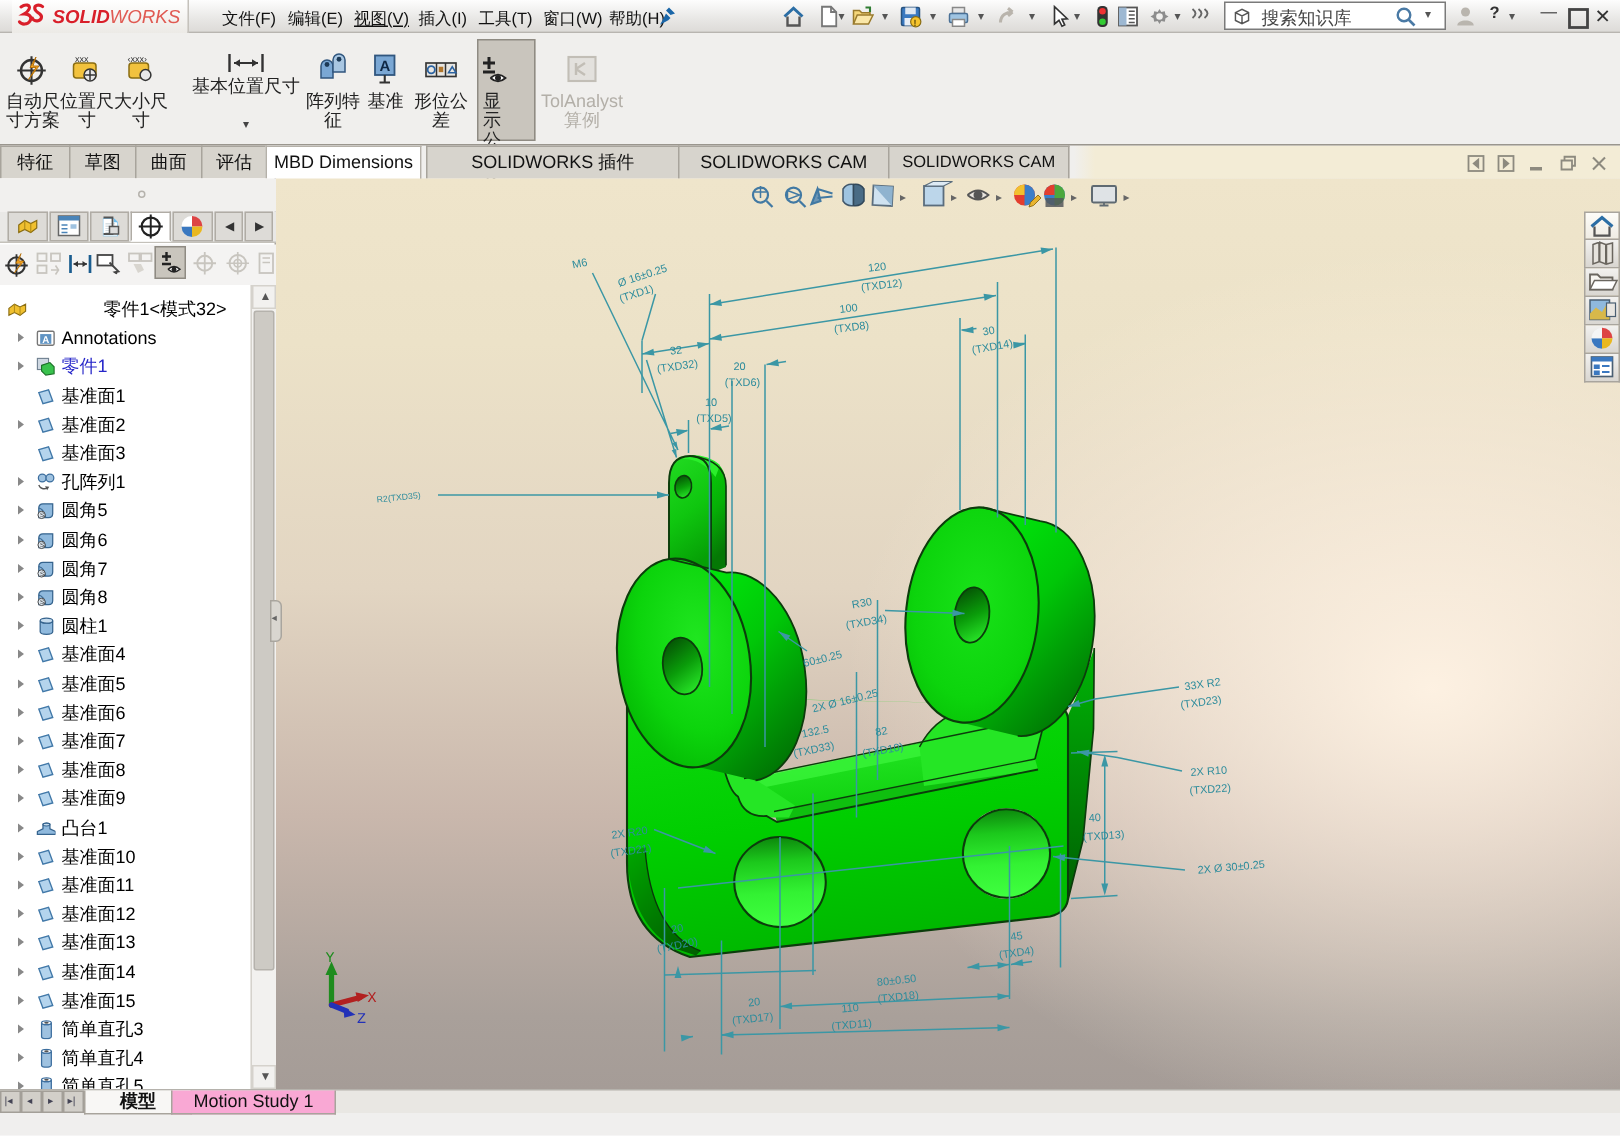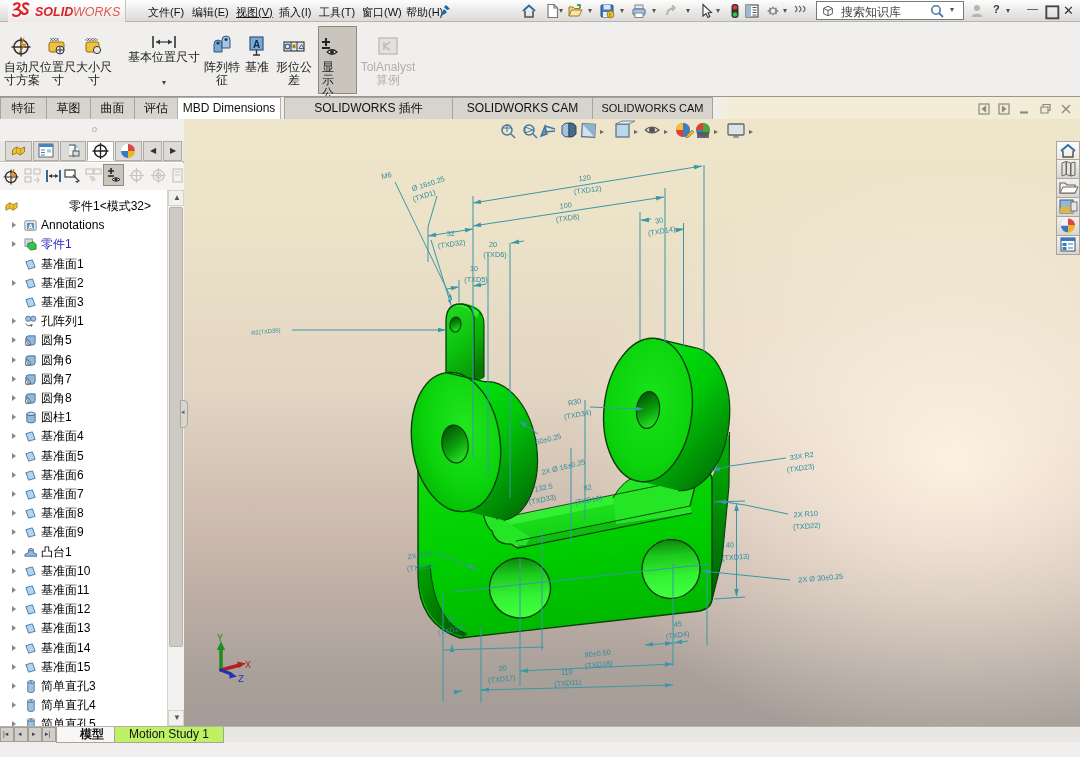--- a/index.html
+++ b/index.html
@@ -45,21 +45,21 @@
   background:
    radial-gradient(ellipse 560px 420px at 86% 56%, rgba(255,243,228,0.95), rgba(255,243,228,0.0) 70%),
    linear-gradient(#efe5cb 0%, #ece2c8 18%, #e2d5c2 45%, #c9b7ac 70%, #a9a09a 92%, #a59c97 100%);
 }
 #taskpane { position:absolute; left:872px; top:22px; width:24px; height:116px; }
 .tpbtn { position:absolute; left:0; width:24px; height:19px; background:linear-gradient(#f2f1ef,#d9d6d1); border:1px solid #a9a59e; border-top:none; }
 
 
 #bottombar { position:absolute; left:0; top:726px; width:1080px; height:16px; background:#e9e7e3; border-top:1px solid #b5b2ac; }
 .btab { position:absolute; top:0; height:16px; line-height:15px; font-size:12px; text-align:center; color:#111;
-  background:#bef264; border:1px solid #a8a49c; border-top:none; }
+  background:#f9a8d4; border:1px solid #a8a49c; border-top:none; }
 .btab.active { background:#f8f7f5; }
 #statusbar { position:absolute; left:0; top:742px; width:1080px; height:15px; background:#f2f1f0; font-size:12px; color:#111; border-top:1px solid #d9d6d1; }
 </style>
 </head>
 <body>
 <div id="app">
 
 <div id="titlebar">
   <div id="logo">
     <svg width="118" height="22" viewBox="0 0 118 22">

